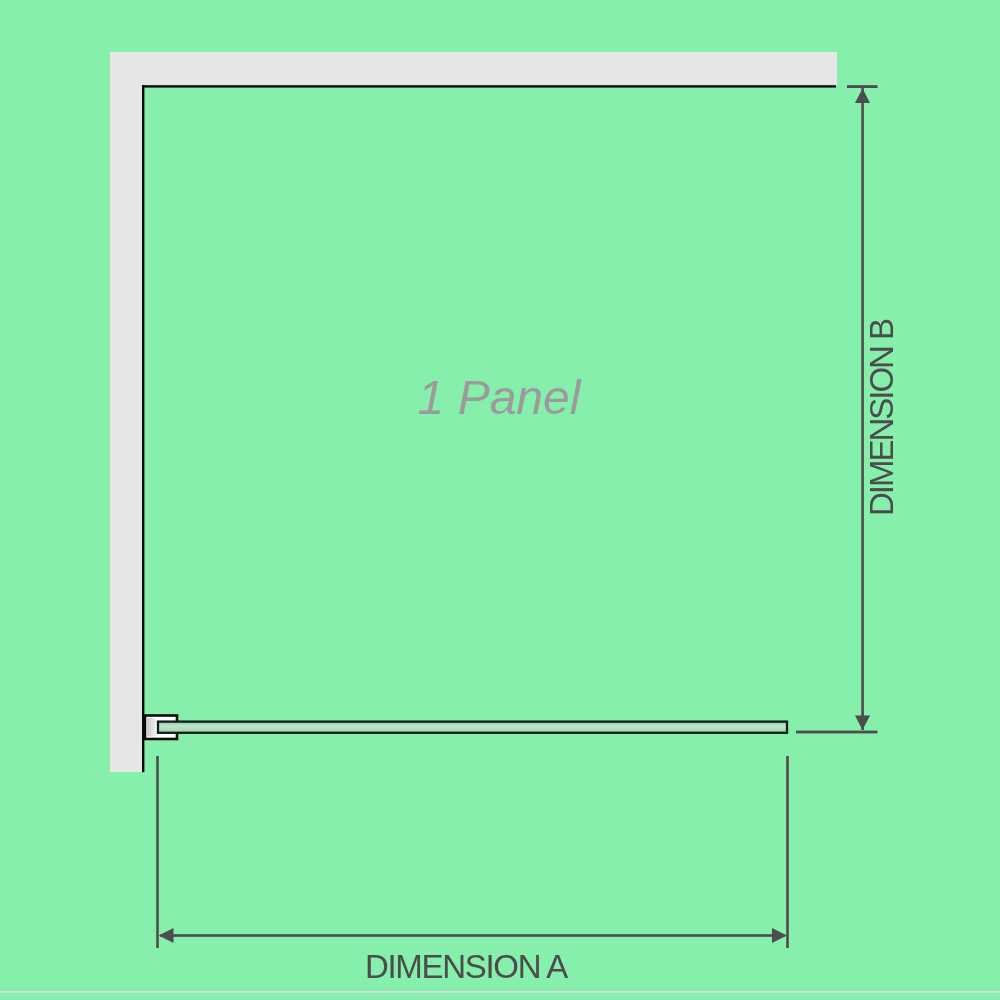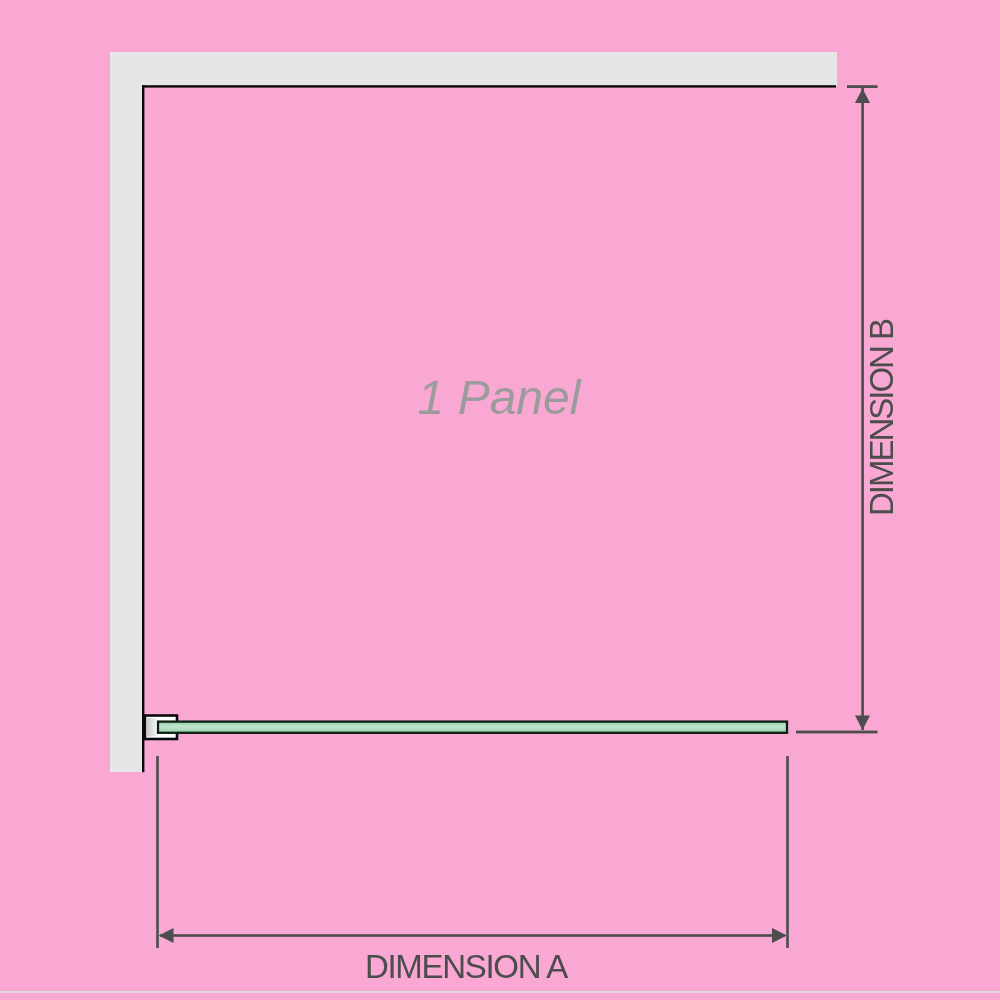--- a/index.html
+++ b/index.html
@@ -1,16 +1,16 @@
 <!DOCTYPE html>
 <html><head>
 <meta charset="utf-8">
 <style>
   html,body{margin:0;padding:0;background:#ffffff;}
-  .stage{position:relative;width:1000px;height:1000px;background:#f9a8d4;overflow:hidden;
+  .stage{position:relative;width:1000px;height:1000px;background:#86efac;overflow:hidden;
          font-family:"Liberation Sans", sans-serif;}
 </style>
 </head>
 <body>
 <div class="stage">
 <svg width="1000" height="1000" viewBox="0 0 1000 1000" xmlns="http://www.w3.org/2000/svg">
   <defs>
     <linearGradient id="glassGrad" x1="0" y1="0" x2="0" y2="1">
       <stop offset="0%" stop-color="#89c6a2"></stop>
       <stop offset="38%" stop-color="#c0e4cd"></stop>

